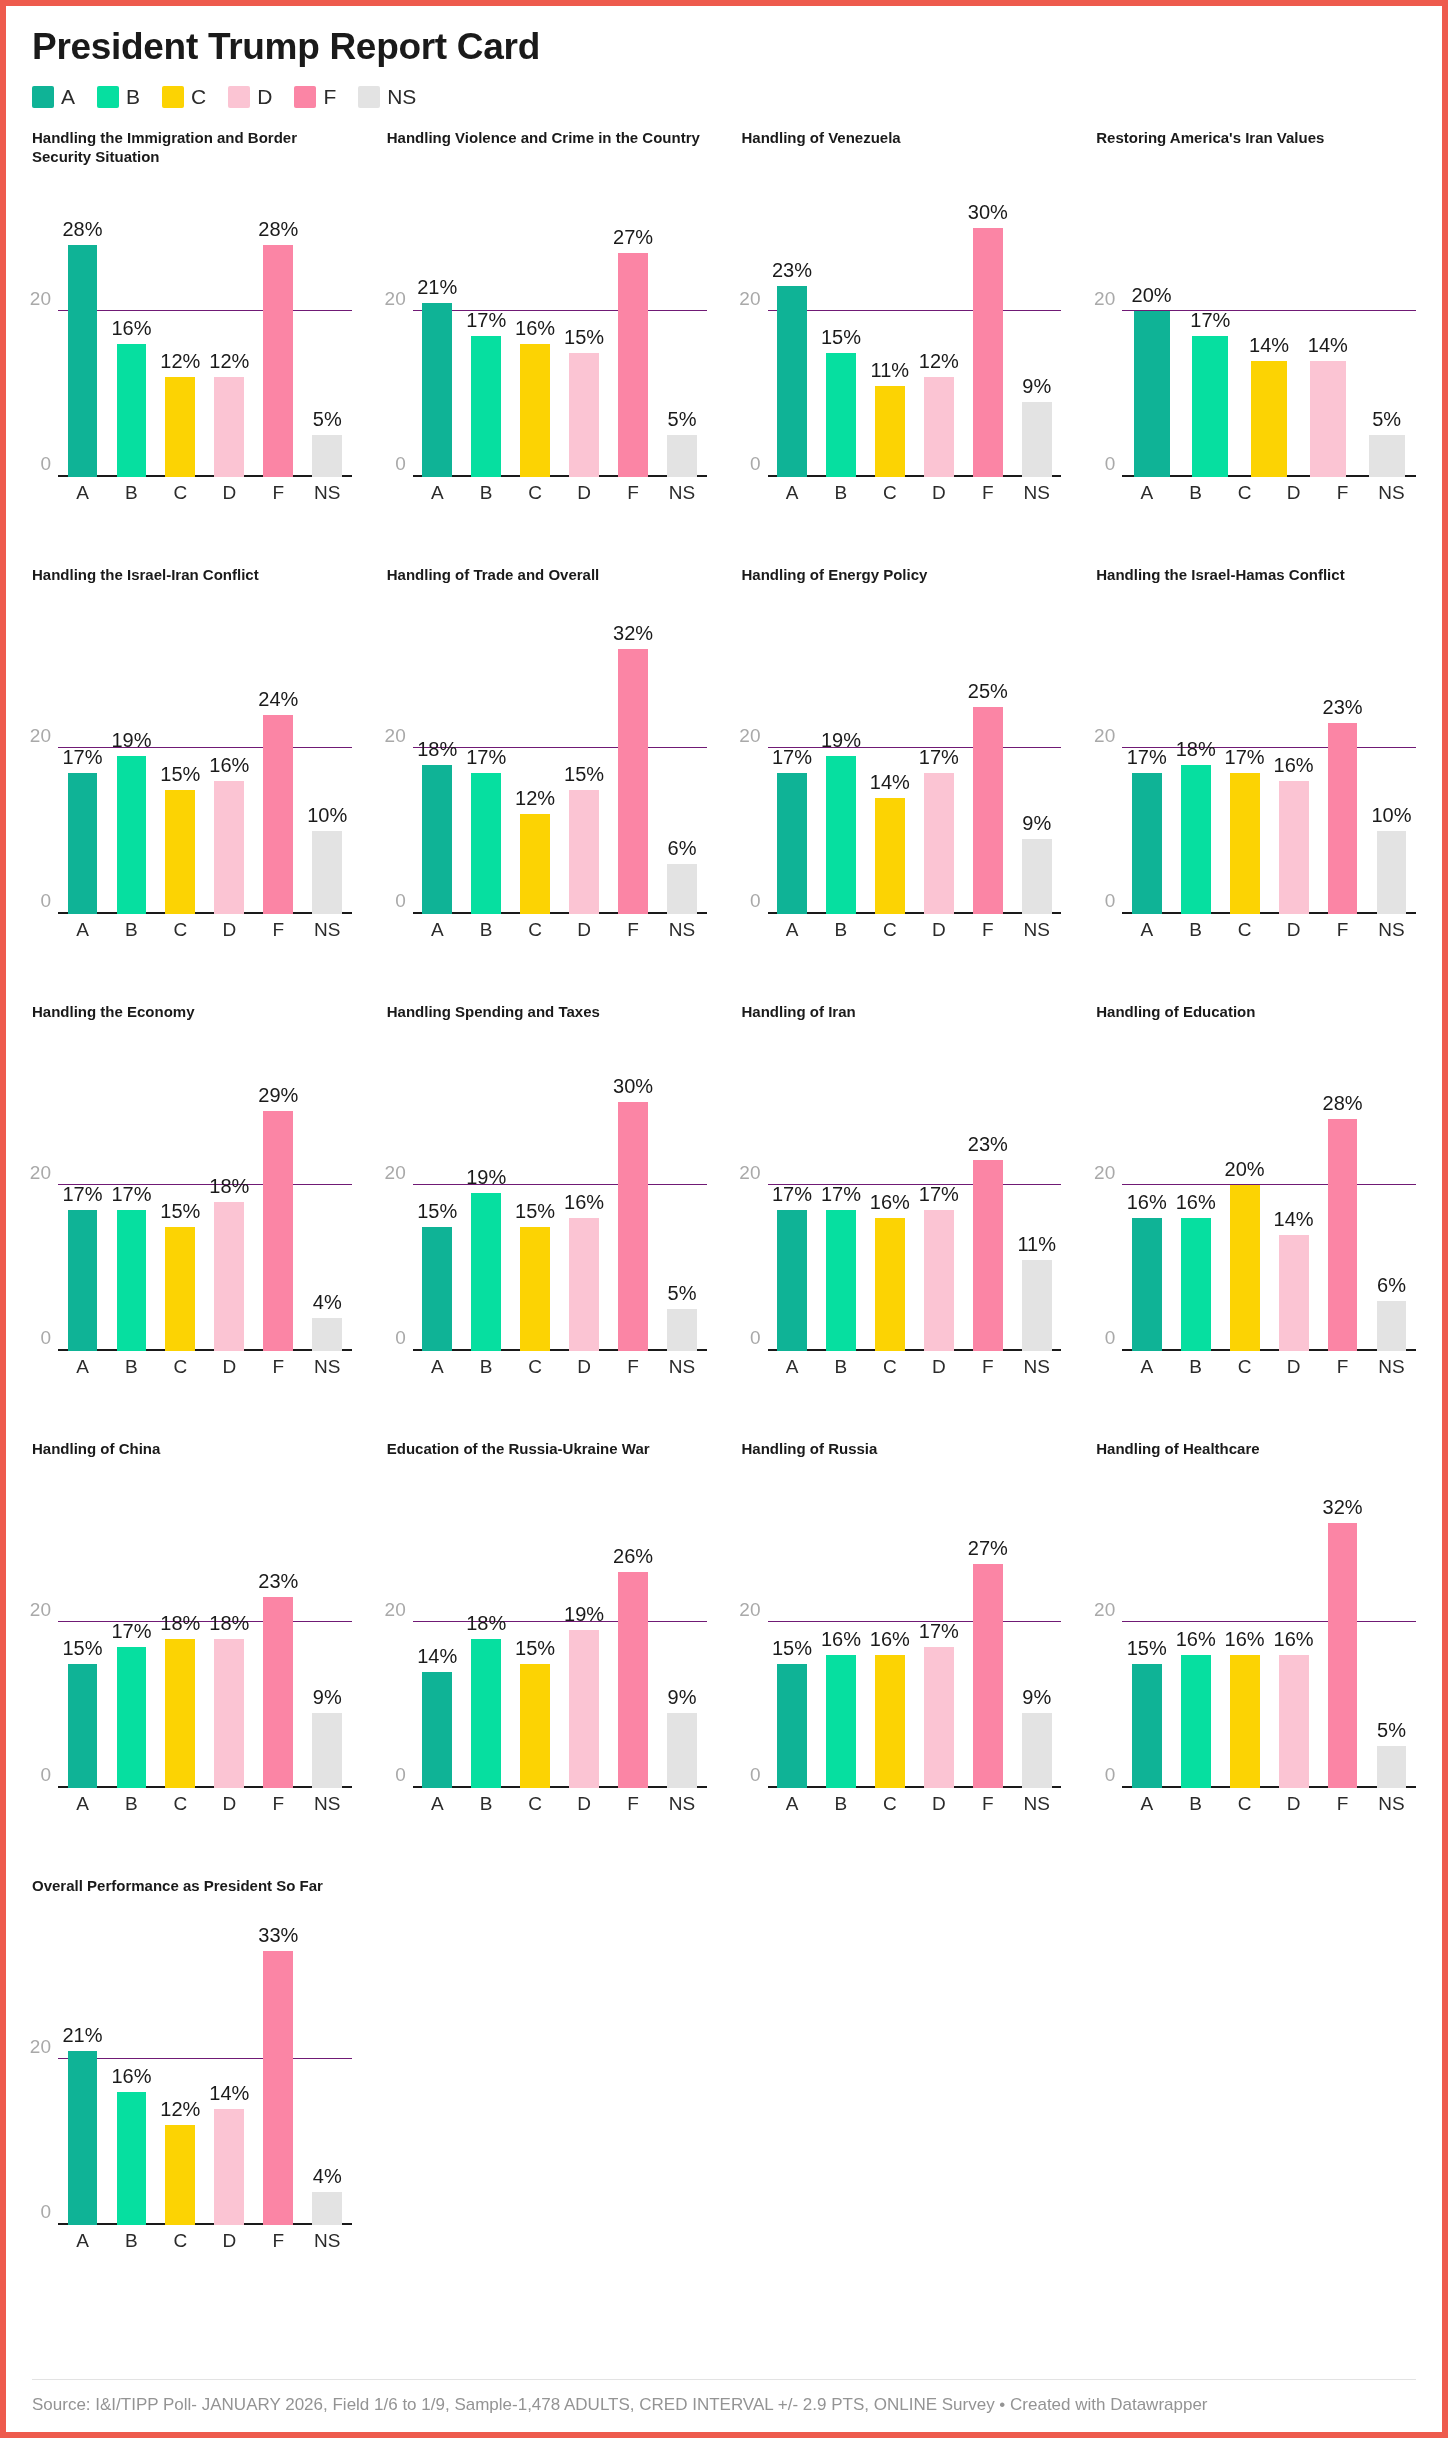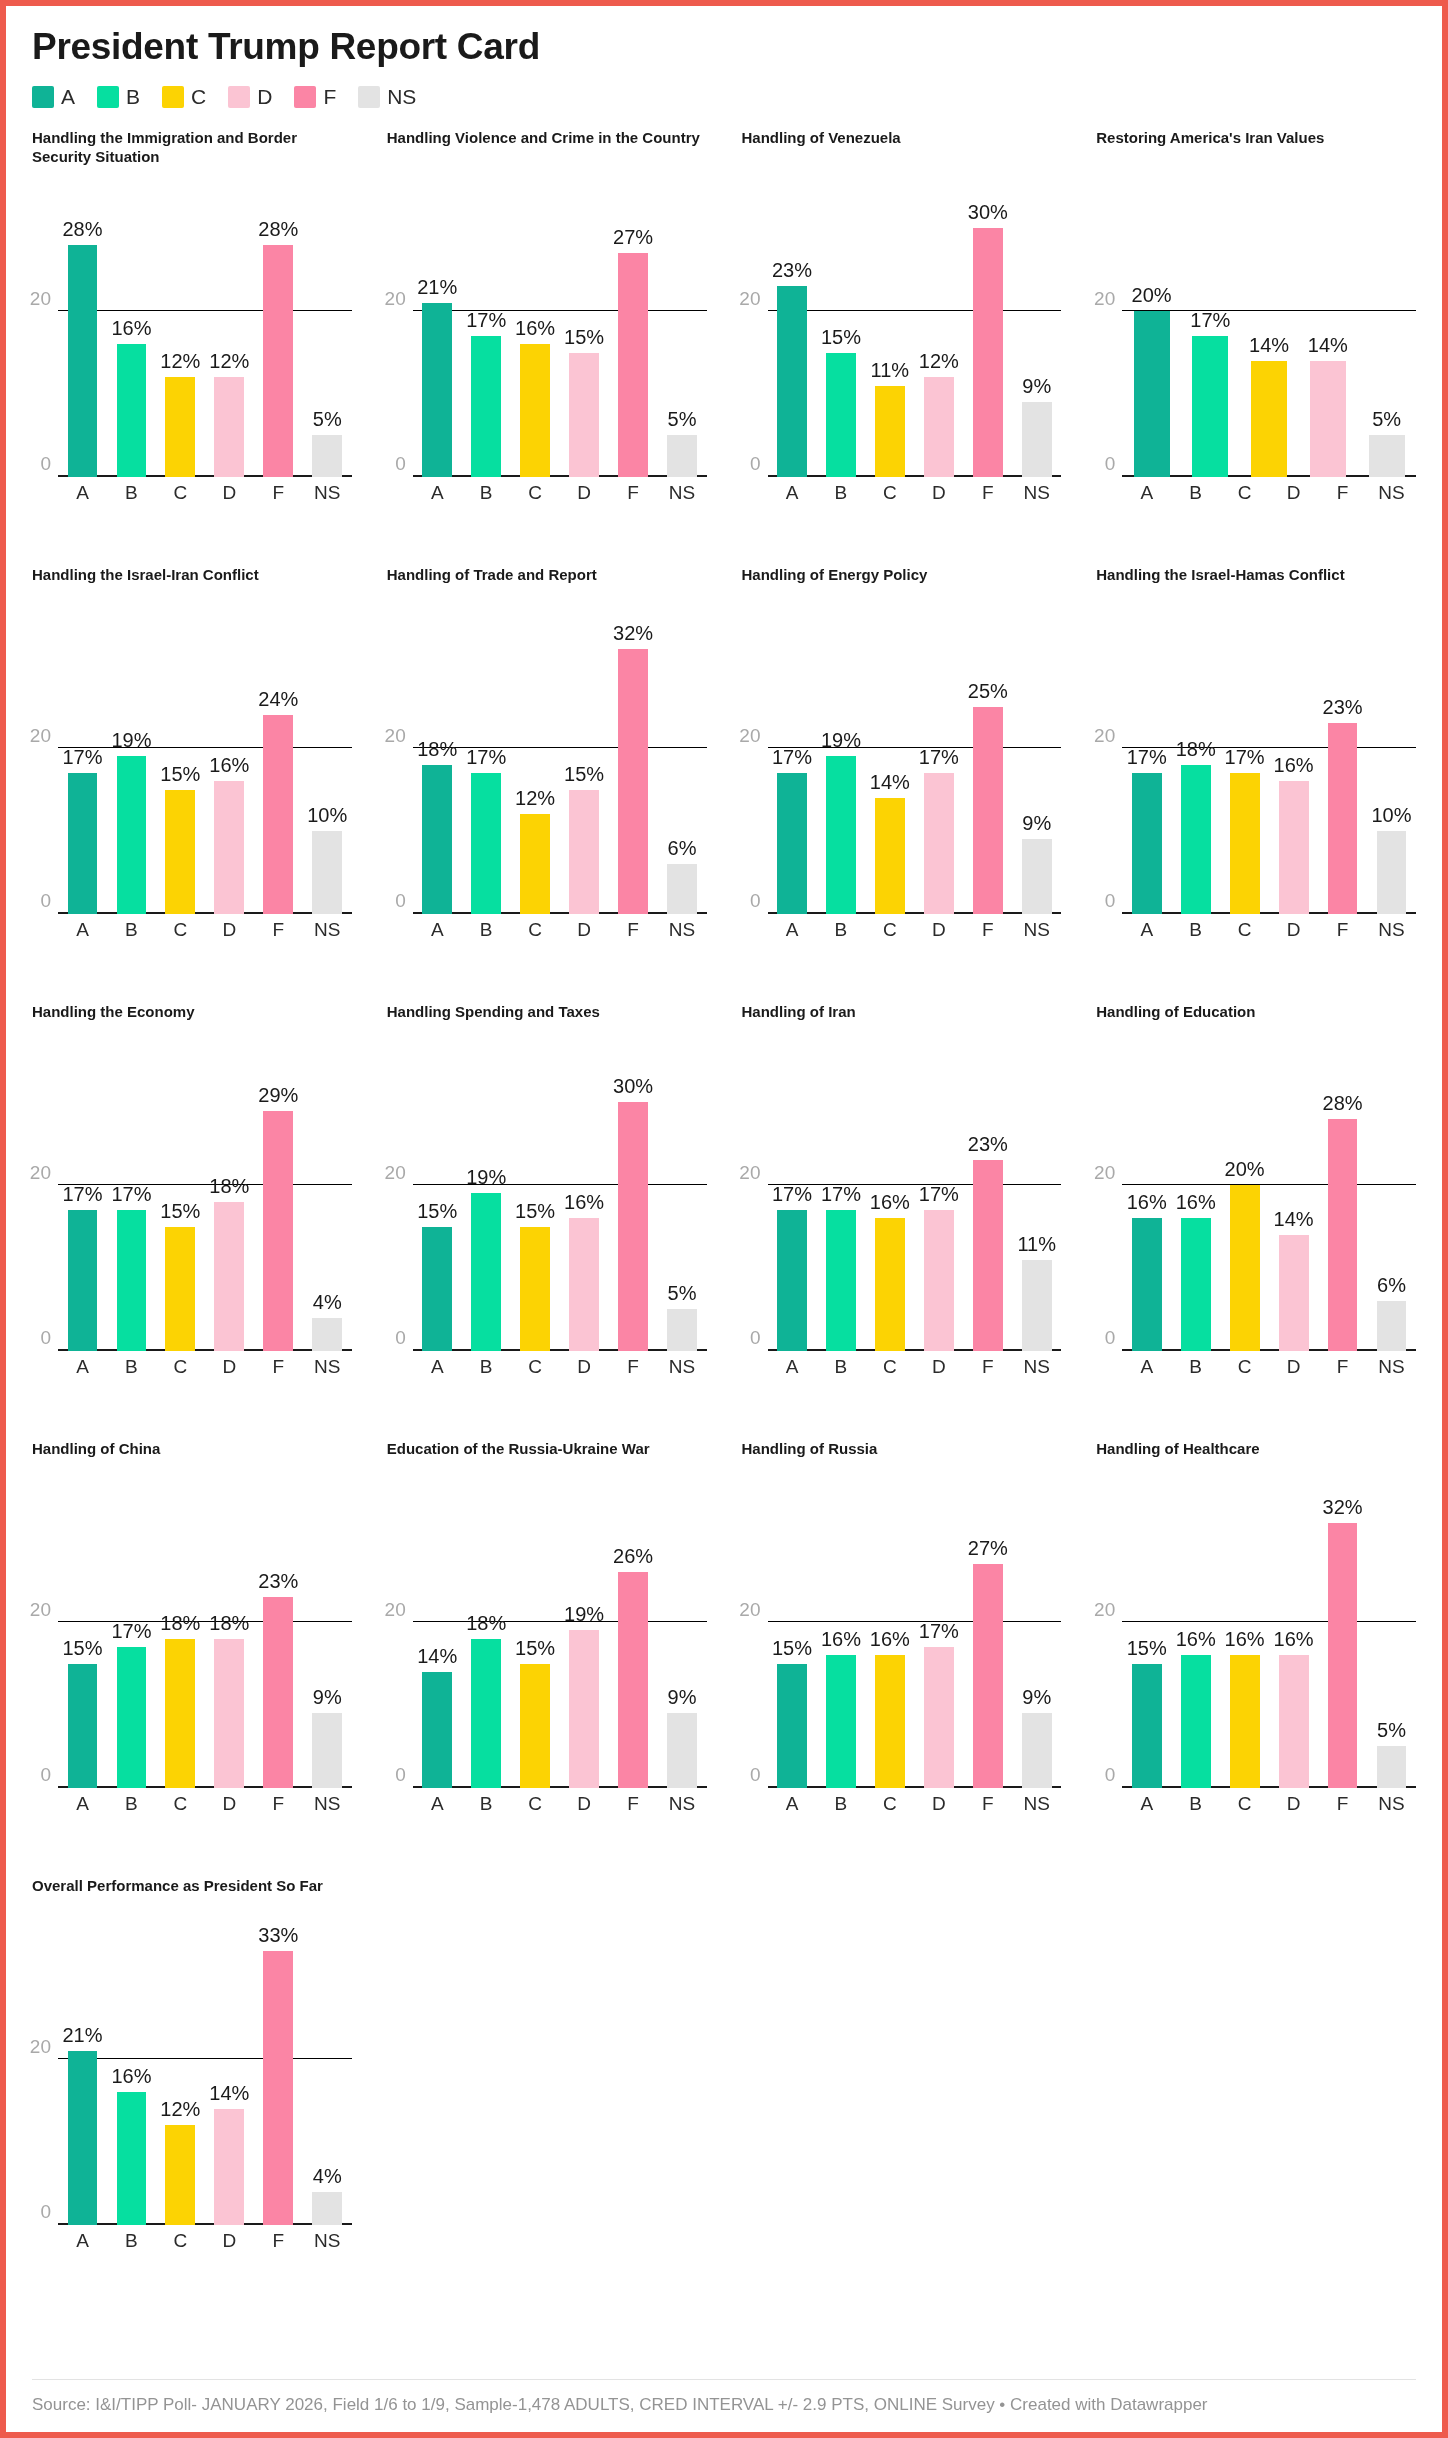--- a/index.html
+++ b/index.html
@@ -83,21 +83,21 @@
     left: 26px;
     right: 0px;
     top: 0;
     bottom: 55px;
   }
   .gridline {
     position: absolute;
     left: 0;
     right: 0;
     height: 1px;
-    background: #000000;
+    background: #701a75;
   }
   .gridline.zero {
     background: #1a1a1a;
     height: 2px;
   }
   .ytick {
     position: absolute;
     right: 100%;
     margin-right: 7px;
     transform: translateY(-100%);
@@ -426,21 +426,21 @@
               <span class="xlabel">A</span>
               <span class="xlabel">B</span>
               <span class="xlabel">C</span>
               <span class="xlabel">D</span>
               <span class="xlabel">F</span>
               <span class="xlabel">NS</span>
             </div>
           </div>
         </div>
         <div class="panel">
-          <div class="panel-title">Handling of Trade and Report</div>
+          <div class="panel-title">Handling of Trade and Overall</div>
           <div class="plot">
             <div class="plot-inner">
               <div class="gridline zero" style="bottom: 0px;">
                 <span class="ytick">0</span>
               </div>
               <div class="gridline" style="bottom: 165.714px;">
                 <span class="ytick">20</span>
               </div>
               <div class="bars">
                 <div class="barslot">

